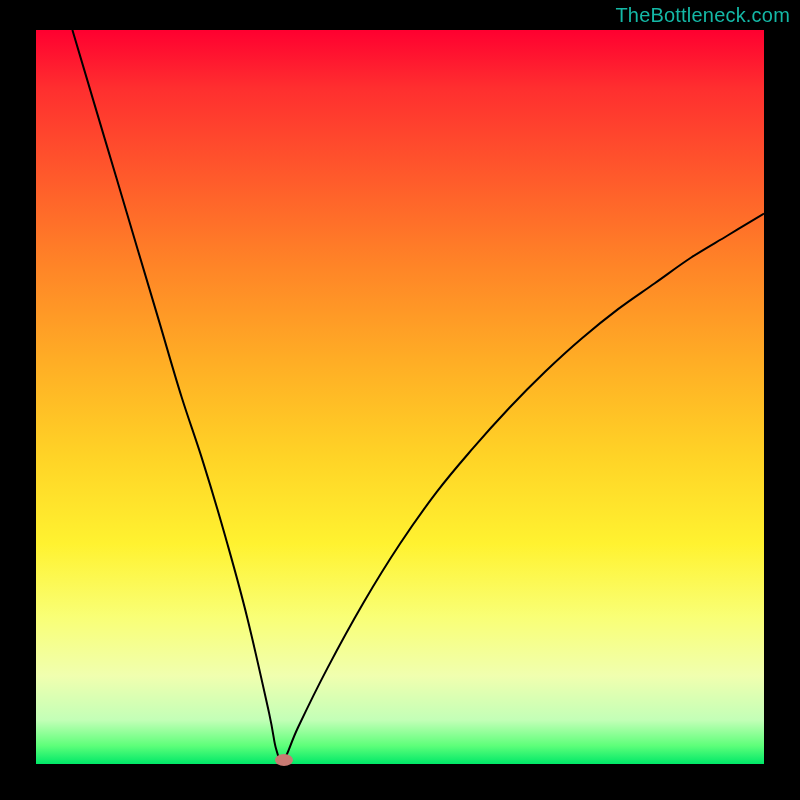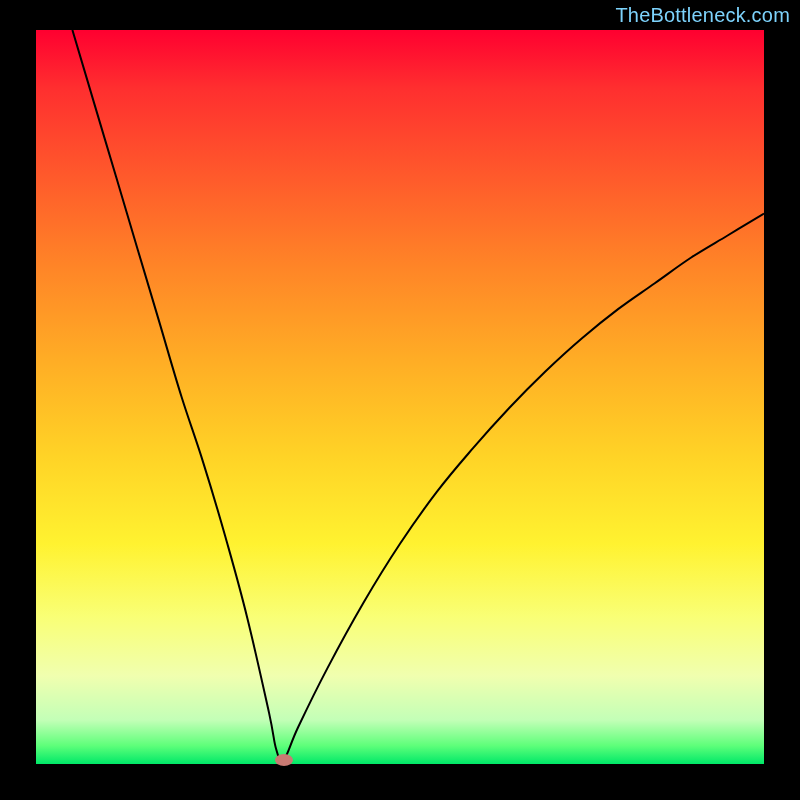--- a/index.html
+++ b/index.html
@@ -16,21 +16,21 @@
     top: 0;
     left: 0;
     width: 800px;
     height: 800px;
     background: #000;
   }
   .watermark {
     position: absolute;
     top: 4px;
     right: 10px;
-    color: #7dd3fc;
+    color: #14b8a6;
     font-size: 20px;
     letter-spacing: 0.2px;
     font-weight: 400;
     user-select: none;
   }
   .plot {
     position: absolute;
     left: 36px;
     top: 30px;
     width: 728px;

